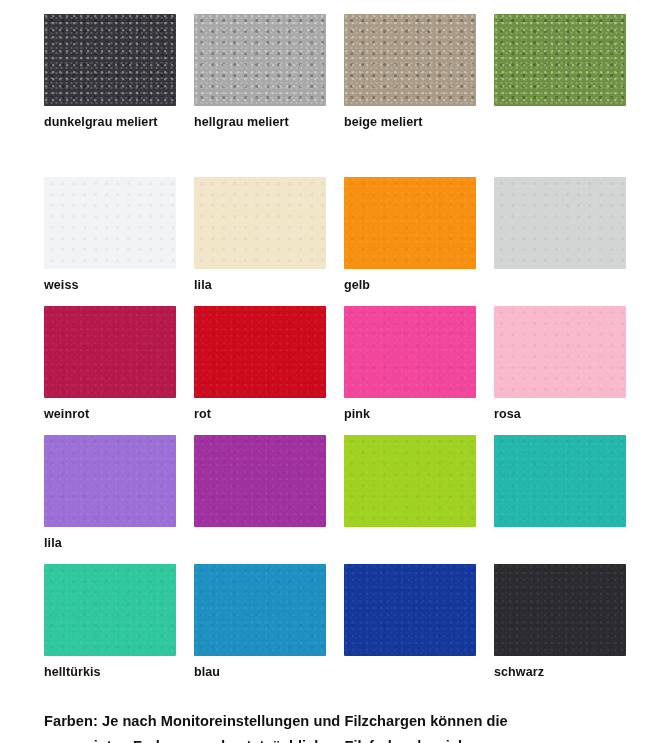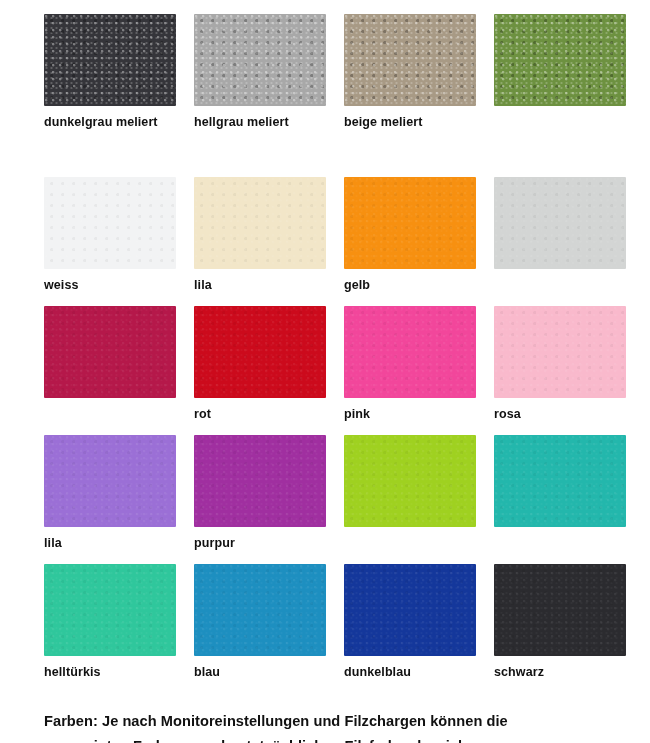--- a/index.html
+++ b/index.html
@@ -131,20 +131,21 @@
           <div class="tex" style="background-image: radial-gradient(circle at 30% 30%, rgba(255, 255, 255, 0.14) 0px, rgba(255, 255, 255, 0.14) 1.2px, rgba(255, 255, 255, 0) 1.6px), radial-gradient(circle at 70% 60%, rgba(0, 0, 0, 0.1) 0px, rgba(0, 0, 0, 0.1) 1.3px, rgba(0, 0, 0, 0) 1.8px), radial-gradient(circle at 50% 80%, rgba(255, 255, 255, 0.082) 0px, rgba(255, 255, 255, 0.082) 0.9px, rgba(255, 255, 255, 0) 1.3px); opacity: 0.45;"></div>
         </div>
     </div>
   </div>
 
   <div class="swatch-grid group">
     <div class="swatch-cell">
       <div class="swatch" id="s8" style="background: rgb(181, 24, 74);">
           <div class="tex" style="background-image: radial-gradient(circle at 30% 30%, rgba(255, 255, 255, 0.14) 0px, rgba(255, 255, 255, 0.14) 1.2px, rgba(255, 255, 255, 0) 1.6px), radial-gradient(circle at 70% 60%, rgba(0, 0, 0, 0.1) 0px, rgba(0, 0, 0, 0.1) 1.3px, rgba(0, 0, 0, 0) 1.8px), radial-gradient(circle at 50% 80%, rgba(255, 255, 255, 0.082) 0px, rgba(255, 255, 255, 0.082) 0.9px, rgba(255, 255, 255, 0) 1.3px); opacity: 0.45;"></div>
         </div>
+      <div class="swatch-label">weinrot</div>
     </div>
     <div class="swatch-cell">
       <div class="swatch" id="s9" style="background: rgb(204, 10, 28);">
           <div class="tex" style="background-image: radial-gradient(circle at 30% 30%, rgba(255, 255, 255, 0.14) 0px, rgba(255, 255, 255, 0.14) 1.2px, rgba(255, 255, 255, 0) 1.6px), radial-gradient(circle at 70% 60%, rgba(0, 0, 0, 0.1) 0px, rgba(0, 0, 0, 0.1) 1.3px, rgba(0, 0, 0, 0) 1.8px), radial-gradient(circle at 50% 80%, rgba(255, 255, 255, 0.082) 0px, rgba(255, 255, 255, 0.082) 0.9px, rgba(255, 255, 255, 0) 1.3px); opacity: 0.45;"></div>
         </div>
       <div class="swatch-label">rot</div>
     </div>
     <div class="swatch-cell">
       <div class="swatch" id="s10" style="background: rgb(242, 70, 155);">
           <div class="tex" style="background-image: radial-gradient(circle at 30% 30%, rgba(255, 255, 255, 0.14) 0px, rgba(255, 255, 255, 0.14) 1.2px, rgba(255, 255, 255, 0) 1.6px), radial-gradient(circle at 70% 60%, rgba(0, 0, 0, 0.1) 0px, rgba(0, 0, 0, 0.1) 1.3px, rgba(0, 0, 0, 0) 1.8px), radial-gradient(circle at 50% 80%, rgba(255, 255, 255, 0.082) 0px, rgba(255, 255, 255, 0.082) 0.9px, rgba(255, 255, 255, 0) 1.3px); opacity: 0.45;"></div>
@@ -163,21 +164,20 @@
     <div class="swatch-cell">
       <div class="swatch" id="s12" style="background: rgb(155, 111, 214);">
           <div class="tex" style="background-image: radial-gradient(circle at 30% 30%, rgba(255, 255, 255, 0.14) 0px, rgba(255, 255, 255, 0.14) 1.2px, rgba(255, 255, 255, 0) 1.6px), radial-gradient(circle at 70% 60%, rgba(0, 0, 0, 0.1) 0px, rgba(0, 0, 0, 0.1) 1.3px, rgba(0, 0, 0, 0) 1.8px), radial-gradient(circle at 50% 80%, rgba(255, 255, 255, 0.082) 0px, rgba(255, 255, 255, 0.082) 0.9px, rgba(255, 255, 255, 0) 1.3px); opacity: 0.45;"></div>
         </div>
       <div class="swatch-label">lila</div>
     </div>
     <div class="swatch-cell">
       <div class="swatch" id="s13" style="background: rgb(160, 47, 160);">
           <div class="tex" style="background-image: radial-gradient(circle at 30% 30%, rgba(255, 255, 255, 0.14) 0px, rgba(255, 255, 255, 0.14) 1.2px, rgba(255, 255, 255, 0) 1.6px), radial-gradient(circle at 70% 60%, rgba(0, 0, 0, 0.1) 0px, rgba(0, 0, 0, 0.1) 1.3px, rgba(0, 0, 0, 0) 1.8px), radial-gradient(circle at 50% 80%, rgba(255, 255, 255, 0.082) 0px, rgba(255, 255, 255, 0.082) 0.9px, rgba(255, 255, 255, 0) 1.3px); opacity: 0.45;"></div>
         </div>
-      <div class="swatch-label">purpur</div>
     </div>
     <div class="swatch-cell">
       <div class="swatch" id="s14" style="background: rgb(159, 209, 32);">
           <div class="tex" style="background-image: radial-gradient(circle at 30% 30%, rgba(255, 255, 255, 0.14) 0px, rgba(255, 255, 255, 0.14) 1.2px, rgba(255, 255, 255, 0) 1.6px), radial-gradient(circle at 70% 60%, rgba(0, 0, 0, 0.1) 0px, rgba(0, 0, 0, 0.1) 1.3px, rgba(0, 0, 0, 0) 1.8px), radial-gradient(circle at 50% 80%, rgba(255, 255, 255, 0.082) 0px, rgba(255, 255, 255, 0.082) 0.9px, rgba(255, 255, 255, 0) 1.3px); opacity: 0.45;"></div>
         </div>
     </div>
     <div class="swatch-cell">
       <div class="swatch" id="s15" style="background: rgb(35, 183, 172);">
           <div class="tex" style="background-image: radial-gradient(circle at 30% 30%, rgba(255, 255, 255, 0.14) 0px, rgba(255, 255, 255, 0.14) 1.2px, rgba(255, 255, 255, 0) 1.6px), radial-gradient(circle at 70% 60%, rgba(0, 0, 0, 0.1) 0px, rgba(0, 0, 0, 0.1) 1.3px, rgba(0, 0, 0, 0) 1.8px), radial-gradient(circle at 50% 80%, rgba(255, 255, 255, 0.082) 0px, rgba(255, 255, 255, 0.082) 0.9px, rgba(255, 255, 255, 0) 1.3px); opacity: 0.45;"></div>
         </div>
@@ -194,21 +194,20 @@
     <div class="swatch-cell">
       <div class="swatch" id="s17" style="background: rgb(29, 143, 192);">
           <div class="tex" style="background-image: radial-gradient(circle at 30% 30%, rgba(255, 255, 255, 0.14) 0px, rgba(255, 255, 255, 0.14) 1.2px, rgba(255, 255, 255, 0) 1.6px), radial-gradient(circle at 70% 60%, rgba(0, 0, 0, 0.1) 0px, rgba(0, 0, 0, 0.1) 1.3px, rgba(0, 0, 0, 0) 1.8px), radial-gradient(circle at 50% 80%, rgba(255, 255, 255, 0.082) 0px, rgba(255, 255, 255, 0.082) 0.9px, rgba(255, 255, 255, 0) 1.3px); opacity: 0.45;"></div>
         </div>
       <div class="swatch-label">blau</div>
     </div>
     <div class="swatch-cell">
       <div class="swatch" id="s18" style="background: rgb(20, 55, 155);">
           <div class="tex" style="background-image: radial-gradient(circle at 30% 30%, rgba(255, 255, 255, 0.14) 0px, rgba(255, 255, 255, 0.14) 1.2px, rgba(255, 255, 255, 0) 1.6px), radial-gradient(circle at 70% 60%, rgba(0, 0, 0, 0.1) 0px, rgba(0, 0, 0, 0.1) 1.3px, rgba(0, 0, 0, 0) 1.8px), radial-gradient(circle at 50% 80%, rgba(255, 255, 255, 0.082) 0px, rgba(255, 255, 255, 0.082) 0.9px, rgba(255, 255, 255, 0) 1.3px); opacity: 0.45;"></div>
         </div>
-      <div class="swatch-label">dunkelblau</div>
     </div>
     <div class="swatch-cell">
       <div class="swatch" id="s19" style="background: rgb(43, 43, 47);">
           <div class="tex" style="background-image: radial-gradient(circle at 30% 30%, rgba(255, 255, 255, 0.14) 0px, rgba(255, 255, 255, 0.14) 1.2px, rgba(255, 255, 255, 0) 1.6px), radial-gradient(circle at 70% 60%, rgba(0, 0, 0, 0.1) 0px, rgba(0, 0, 0, 0.1) 1.3px, rgba(0, 0, 0, 0) 1.8px), radial-gradient(circle at 50% 80%, rgba(255, 255, 255, 0.082) 0px, rgba(255, 255, 255, 0.082) 0.9px, rgba(255, 255, 255, 0) 1.3px); opacity: 0.45;"></div>
         </div>
       <div class="swatch-label">schwarz</div>
     </div>
   </div>
 
   <div class="footer-note">

